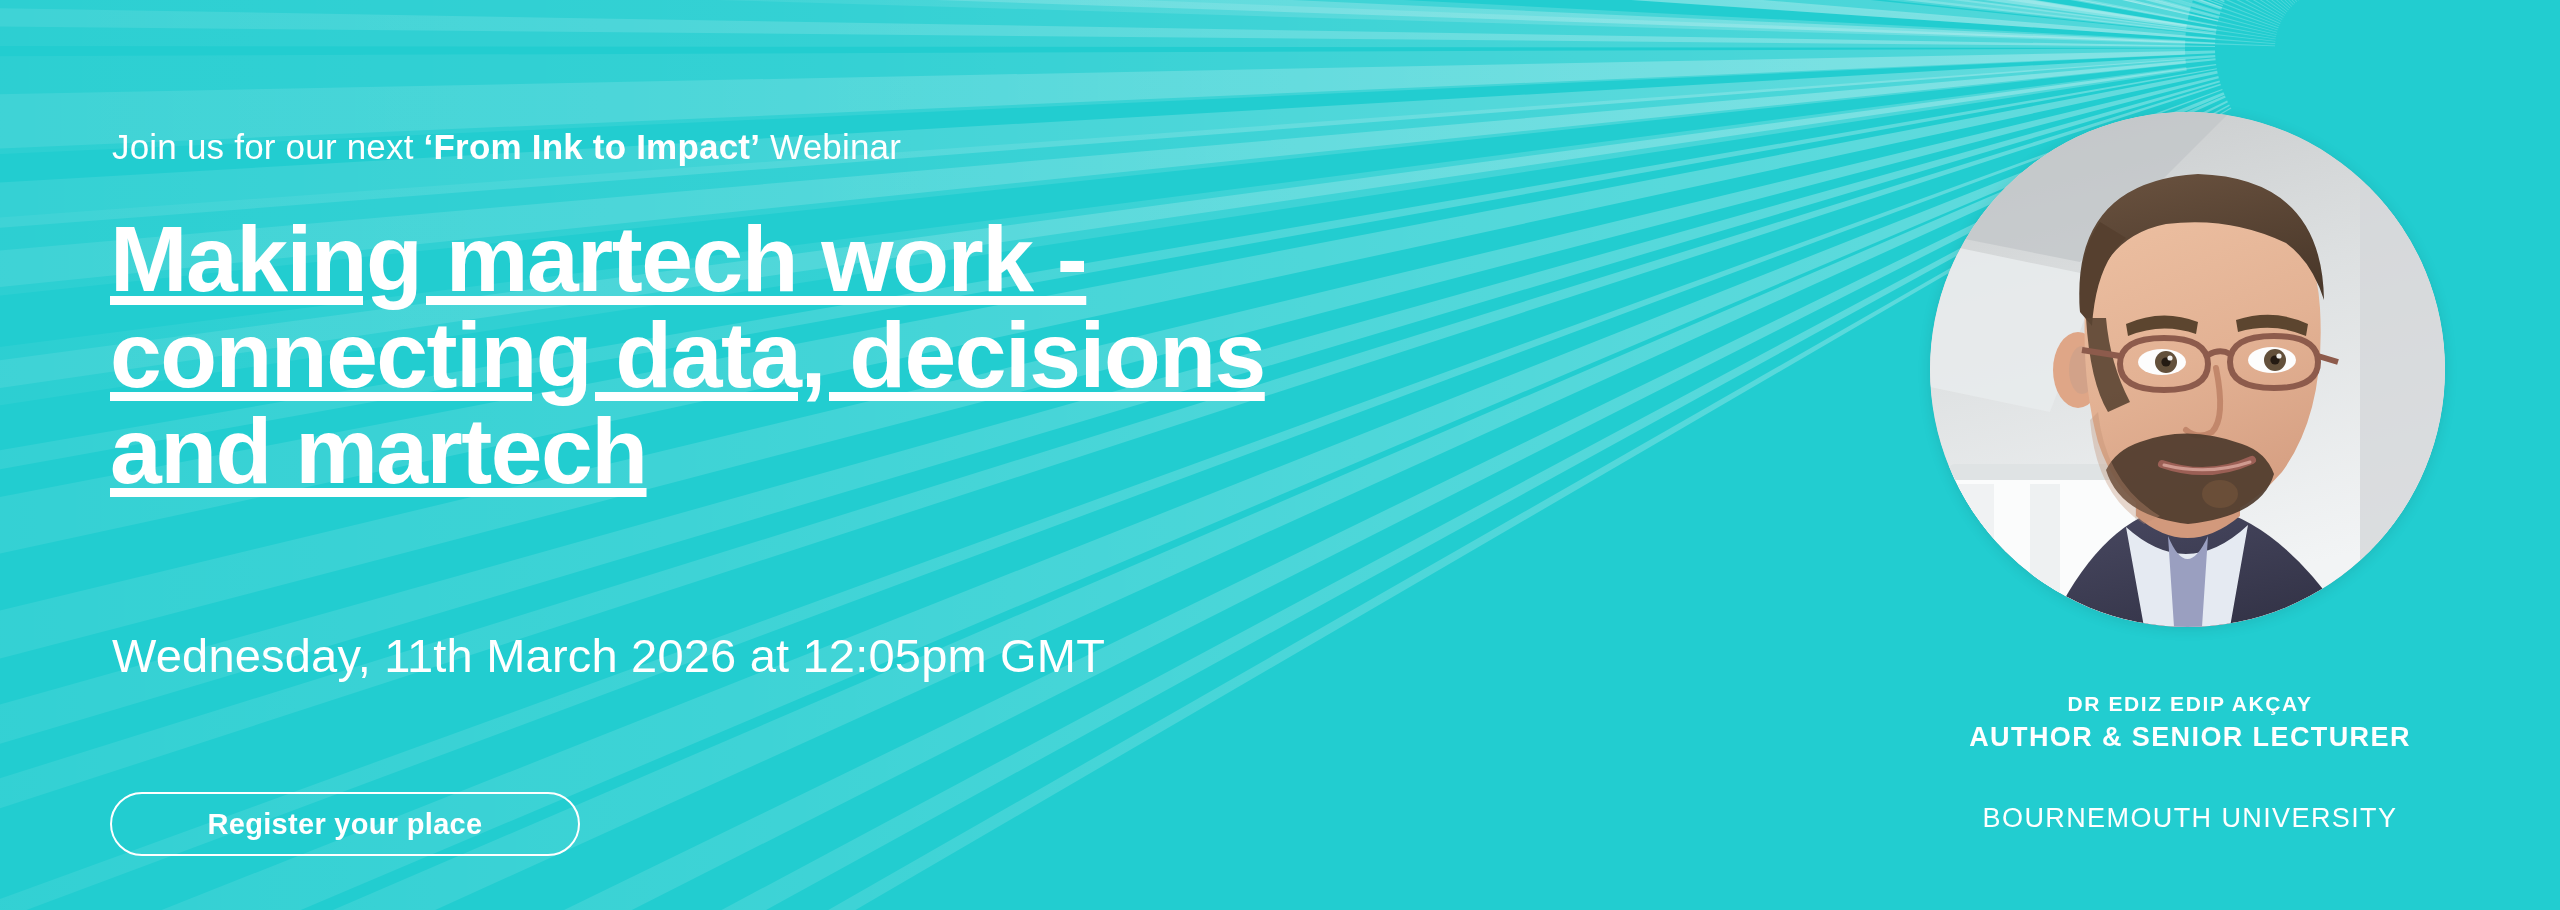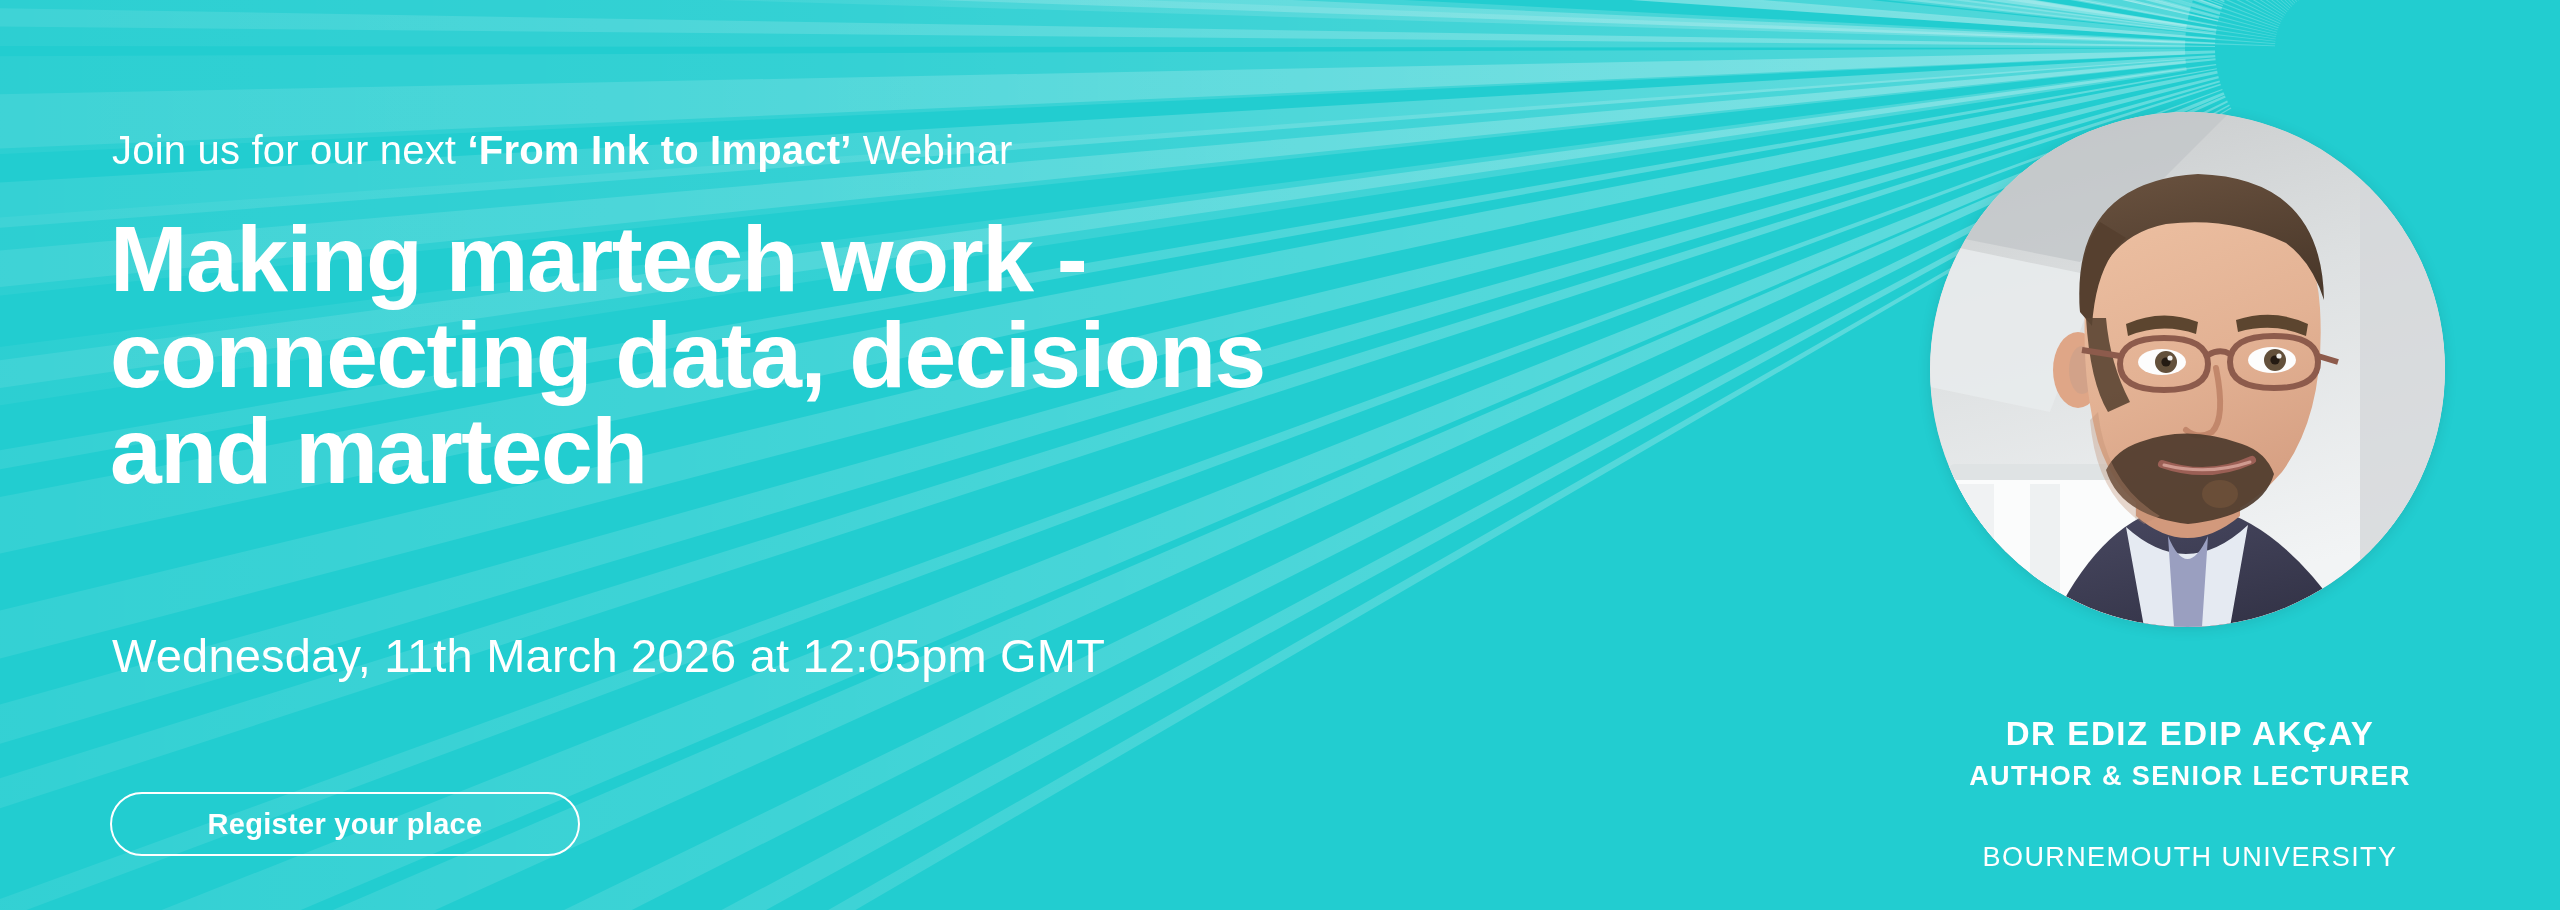--- a/index.html
+++ b/index.html
@@ -30,21 +30,21 @@
     left: 110px;
     top: 0;
     width: 1600px;
     height: 910px;
   }
 
   .eyebrow {
     position: absolute;
     top: 128px;
     left: 2px;
-    font-size: 40px;
+    font-size: 35px;
     line-height: 1.1;
     color: #ffffff;
     font-weight: 300;
     letter-spacing: 0.2px;
     white-space: nowrap;
   }
   .eyebrow .em {
     font-weight: 700;
   }
 
@@ -52,20 +52,21 @@
     position: absolute;
     top: 212px;
     left: 0;
     font-size: 93px;
     line-height: 1.03;
     color: #ffffff;
     font-weight: 700;
     letter-spacing: -1.5px;
     margin: 0;
     max-width: 1500px;
+    text-decoration: underline;
   }
   .headline .hl-line { display: block; white-space: nowrap; }
 
   .datetime {
     position: absolute;
     top: 630px;
     left: 2px;
     font-size: 47px;
     line-height: 1.1;
     color: #ffffff;
@@ -120,26 +121,25 @@
 
   .speaker-info {
     position: absolute;
     left: 0;
     top: 690px;
     width: 620px;
     text-align: center;
     color: #ffffff;
   }
   .speaker-name {
-    font-size: 33px;
+    font-size: 21px;
     font-weight: 700;
     letter-spacing: 1.6px;
     line-height: 1.35;
     white-space: nowrap;
-    margin-top: 22px;
   }
   .speaker-role {
     font-size: 27px;
     font-weight: 700;
     letter-spacing: 1.4px;
     line-height: 1.45;
     white-space: nowrap;
   }
   .speaker-org {
     font-size: 27px;

